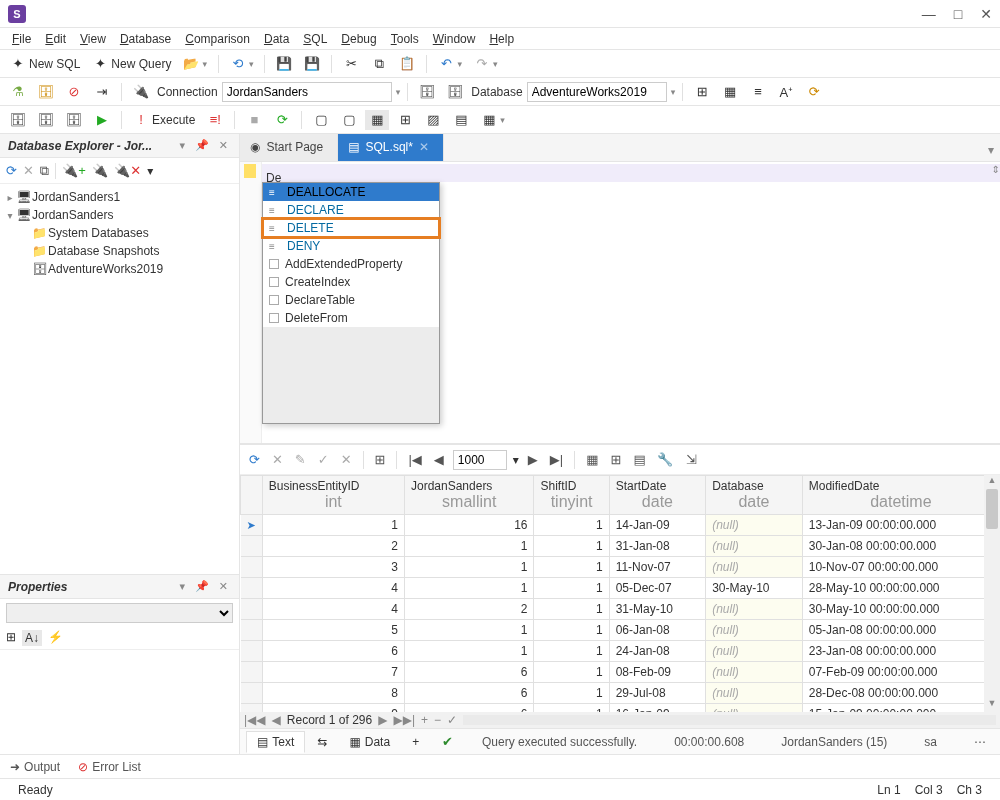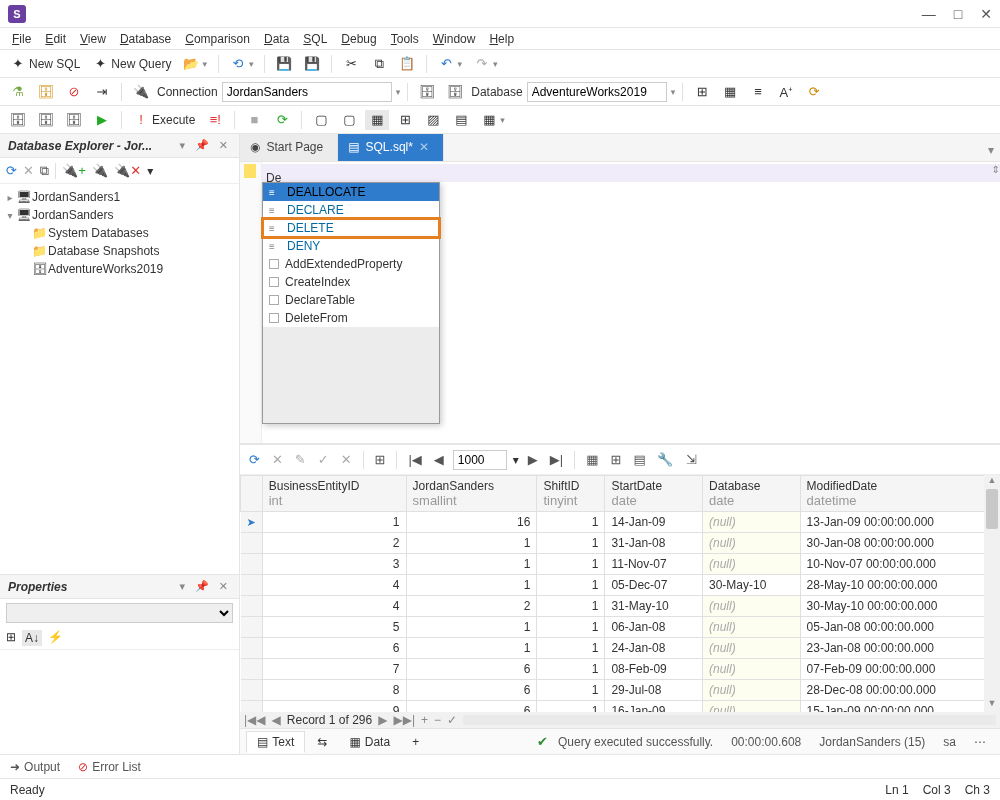--- a/index.html
+++ b/index.html
@@ -86,46 +86,46 @@
 .grid-toolbar .gtb { cursor: pointer; color: #555; font-size: 13px; padding: 2px 3px; }
 .grid-toolbar .gsep { width: 1px; height: 18px; background: #e0e0e0; margin: 0 2px; }
 .grid-toolbar input { border: 1px solid #ccc; width: 54px; padding: 2px 4px; text-align: left; height: 20px; }
 
 
 .grid-scroll { flex: 1; overflow: hidden; position: relative; }
 table.grid { border-collapse: collapse; width: 100%; }
 table.grid th, table.grid td { border: 1px solid #e0e0e0; padding: 3px 6px; text-align: left; white-space: nowrap; height: 20px; }
 table.grid th { background: #f5f5f5; font-weight: 400; vertical-align: top; padding: 3px 6px; }
 table.grid th .colname { color: #333; }
-table.grid th .coltype { color: #999; font-size: 13px; display: block; }
+table.grid th .coltype { color: #999; font-size: 16px; display: block; text-align: center; }
 table.grid td.num { text-align: right; }
 table.grid td.null { color: #aaa; font-style: italic; background: #fdfdf0; }
 table.grid td.rowsel { width: 18px; background: #f5f5f5; border-left: none; }
 table.grid th.rowsel { width: 18px; background: #f5f5f5; }
 .rowptr { color: #2f7bcc; font-size: 11px; }
 .vscroll { position: absolute; right: 0; top: 0; bottom: 0; width: 16px; background: #f1f1f1; }
 .vscroll .thumb { position: absolute; left: 2px; right: 2px; top: 14px; height: 40px; background: #c8c8c8; border-radius: 2px; }
 .vscroll .arup, .vscroll .ardn { position: absolute; left: 0; right: 0; height: 14px; text-align: center; font-size: 9px; color: #888; cursor: pointer; }
 .vscroll .arup { top: 0; } .vscroll .ardn { bottom: 0; }
 .hscroll { height: 16px; background: #f1f1f1; display: flex; align-items: center; padding: 0 4px; gap: 6px; font-size: 11px; }
 .hscroll .nav { color: #888; cursor: pointer; }
 .hscroll .track { flex: 1; height: 10px; background: #eaeaea; position: relative; }
 
 
 .footer-tabs { display: flex; align-items: center; border-top: 1px solid #e5e5e5; height: 26px; padding: 0 6px; gap: 2px; background: #fafafa; }
 .footer-tabs .ftab { padding: 3px 10px; cursor: pointer; display: flex; align-items: center; gap: 4px; }
 .footer-tabs .ftab.active { background: #fff; border: 1px solid #e0e0e0; border-bottom-color: #fff; }
 .footer-tabs .fill { flex: 1; }
 .footer-tabs .status-ok { color: #2e8b2e; font-size: 13px; }
-.footer-tabs .statustext { color: #555; padding: 0 8px; }
+.footer-tabs .statustext { color: #555; padding: 0 8px; margin-left: 19px; }
 
 
 .bottombar { display: flex; align-items: center; padding: 3px 10px; border-top: 1px solid #e5e5e5; height: 24px; gap: 18px; }
 .bottombar .bb { cursor: pointer; display: flex; align-items: center; gap: 4px; color: #555; }
-.statusbar { display: flex; align-items: center; padding: 3px 10px; border-top: 1px solid #e5e5e5; height: 22px; gap: 14px; }
+.statusbar { display: flex; align-items: center; padding: 3px 18px; border-top: 1px solid #e5e5e5; height: 22px; gap: 14px; }
 .statusbar .fill { flex: 1; }
 </style>
 </head>
 <body>
 
 <div class="titlebar">
   <div class="app-icon">S</div>
   <div class="window-controls">
     <span>—</span>
     <span>□</span>

